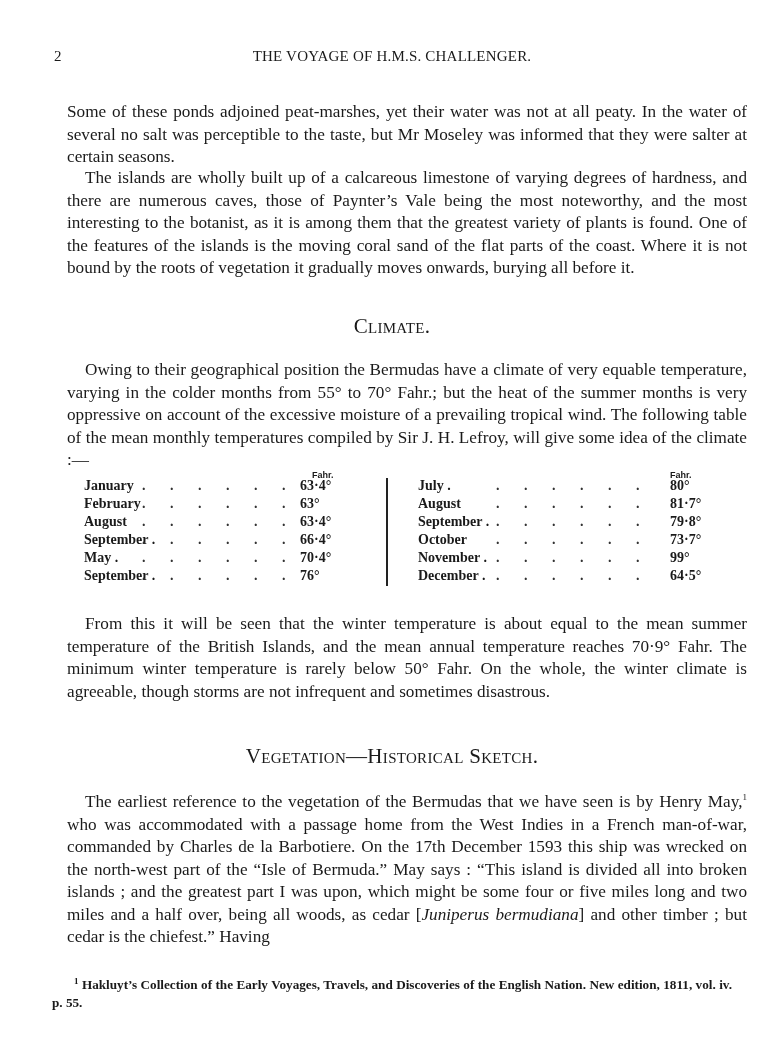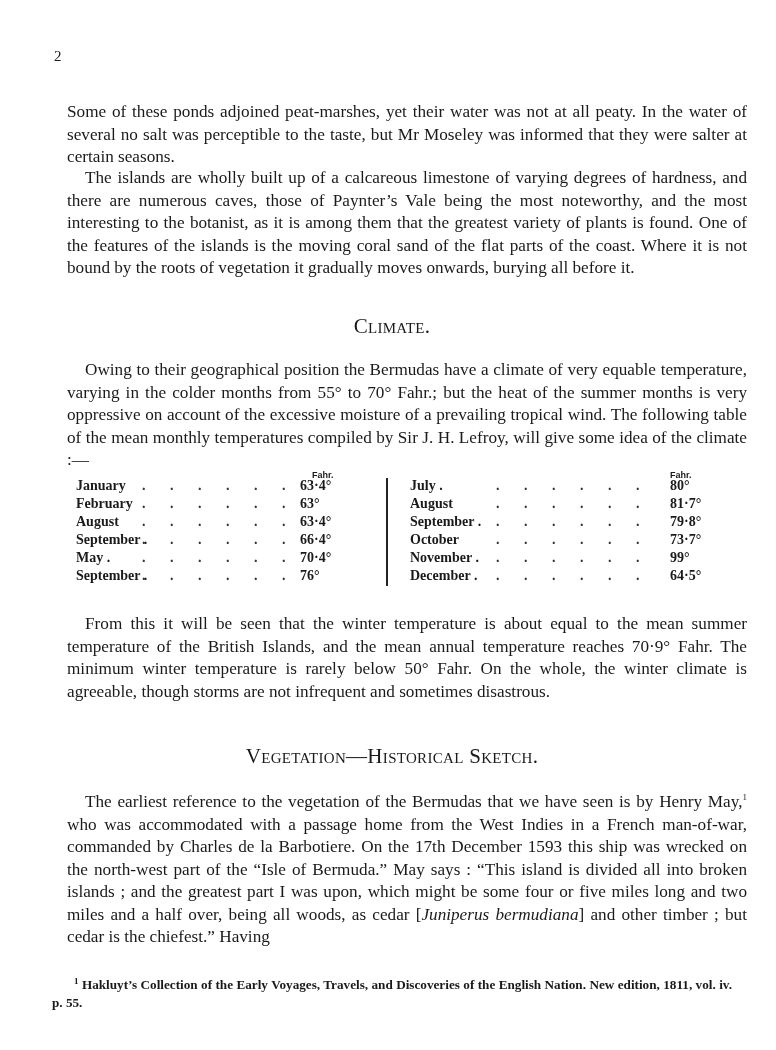--- a/index.html
+++ b/index.html
@@ -38,21 +38,21 @@
       position: absolute; top: 0; font-size: 9px; font-weight: bold;
       font-family: "Liberation Sans", "DejaVu Sans", sans-serif;
     }
     .col.left .unit { left: 236px; }
     .col.right .unit { left: 260px; }
     .row {
       position: absolute; left: 0; width: 300px; height: 18px;
       font-family: "Liberation Serif", "DejaVu Serif", serif;
       font-size: 14px; font-weight: bold;
     }
-    .row .month { position: absolute; left: 0; top: 0; }
+    .row .month { position: absolute; left: 8px; top: 0; }
     .row .dots {
       position: absolute; top: 0; letter-spacing: 0;
       word-spacing: 0; white-space: pre; color: #333;
     }
     .col.left .row .dots { left: 66px; width: 170px; }
     .col.right .row .dots { left: 86px; width: 170px; }
     .row .temp { position: absolute; top: 0; }
     .col.left .row .temp { left: 224px; }
     .col.right .row .temp { left: 260px; }
     .footnote {
@@ -64,20 +64,21 @@
     sup { font-size: 9px; vertical-align: super; line-height: 0; }
     em { font-style: italic; }
   </style>
 </head>
 <body>
 
 <div class="page">
 
   <div class="running-head">
     <span class="page-number">2</span>
+    <span class="running-title">THE VOYAGE OF H.M.S. CHALLENGER.</span>
   </div>
 
   <p class="para" style="top:86px;">Some of these ponds adjoined peat-marshes, yet their water was not at all peaty.  In the water of several no salt was perceptible to the taste, but Mr Moseley was informed that they were salter at certain seasons.</p>
 
   <p class="para indent" style="top:152px;">The islands are wholly built up of a calcareous limestone of varying degrees of hardness, and there are numerous caves, those of Paynter’s Vale being the most noteworthy, and the most interesting to the botanist, as it is among them that the greatest variety of plants is found.  One of the features of the islands is the moving coral sand of the flat parts of the coast.  Where it is not bound by the roots of vegetation it gradually moves onwards, burying all before it.</p>
 
   <div class="heading" style="top:314px;">Climate.</div>
 
   <p class="para indent" style="top:344px;">Owing to their geographical position the Bermudas have a climate of very equable temperature, varying in the colder months from 55° to 70° Fahr.; but the heat of the summer months is very oppressive on account of the excessive moisture of a prevailing tropical wind.  The following table of the mean monthly temperatures compiled by Sir J. H. Lefroy, will give some idea of the climate :—</p>
 

